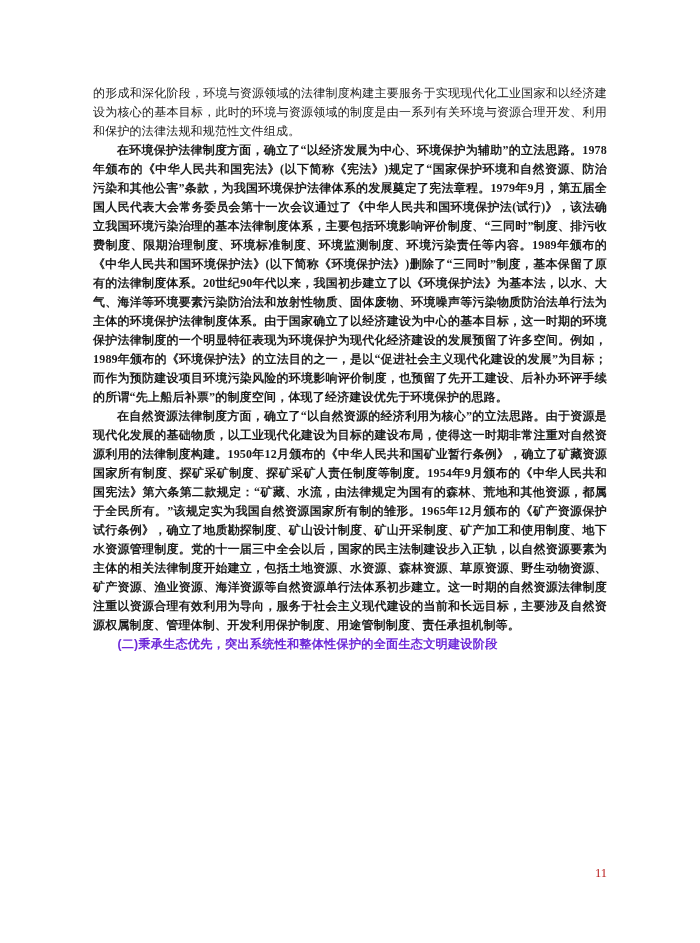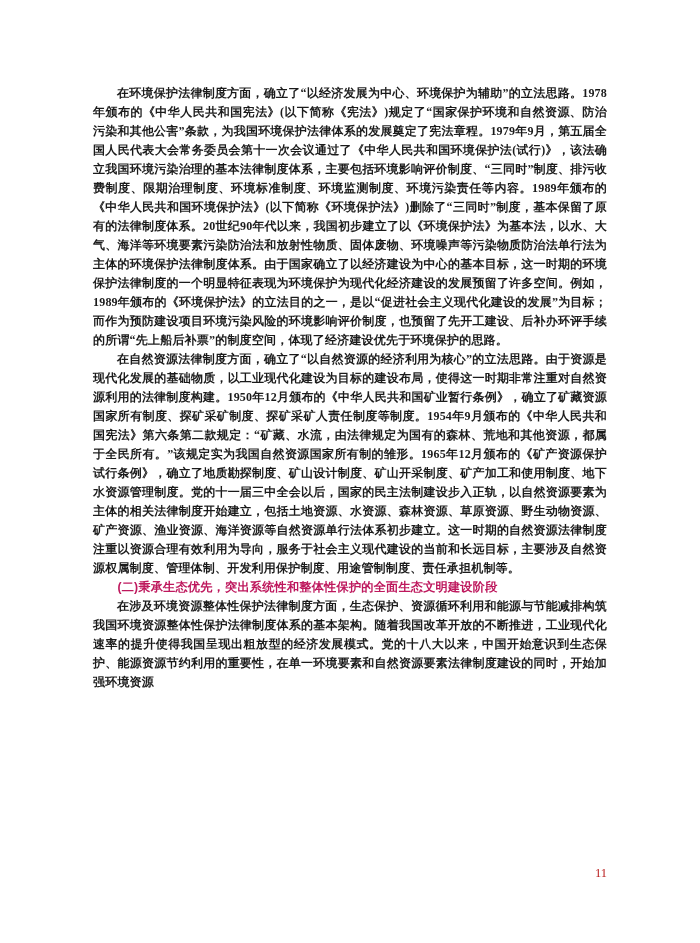--- a/index.html
+++ b/index.html
@@ -38,37 +38,37 @@
   }
   .heading {
     margin: 0;
     padding: 0;
     font-size: 12.2px;
     line-height: 19px;
     font-weight: 700;
     font-family: "Liberation Sans", "DejaVu Sans", sans-serif;
     text-indent: 2em;
     letter-spacing: 0.2px;
-    color: #be185d;
+    color: #6d28d9;
   }
   .page-number {
     position: absolute;
     left: 93px;
     top: 866px;
     width: 514px;
     text-align: right;
     font-size: 12.5px;
     line-height: 15px;
     color: #b91c1c;
   }
 </style>
 </head>
 <body>
 
 <div class="page">
   <div class="content">
+    <p class="para">的形成和深化阶段，环境与资源领域的法律制度构建主要服务于实现现代化工业国家和以经济建设为核心的基本目标，此时的环境与资源领域的制度是由一系列有关环境与资源合理开发、利用和保护的法律法规和规范性文件组成。</p>
     <p class="para indent">在环境保护法律制度方面，确立了“以经济发展为中心、环境保护为辅助”的立法思路。1978年颁布的《中华人民共和国宪法》(以下简称《宪法》)规定了“国家保护环境和自然资源、防治污染和其他公害”条款，为我国环境保护法律体系的发展奠定了宪法章程。1979年9月，第五届全国人民代表大会常务委员会第十一次会议通过了《中华人民共和国环境保护法(试行)》，该法确立我国环境污染治理的基本法律制度体系，主要包括环境影响评价制度、“三同时”制度、排污收费制度、限期治理制度、环境标准制度、环境监测制度、环境污染责任等内容。1989年颁布的《中华人民共和国环境保护法》(以下简称《环境保护法》)删除了“三同时”制度，基本保留了原有的法律制度体系。20世纪90年代以来，我国初步建立了以《环境保护法》为基本法，以水、大气、海洋等环境要素污染防治法和放射性物质、固体废物、环境噪声等污染物质防治法单行法为主体的环境保护法律制度体系。由于国家确立了以经济建设为中心的基本目标，这一时期的环境保护法律制度的一个明显特征表现为环境保护为现代化经济建设的发展预留了许多空间。例如，1989年颁布的《环境保护法》的立法目的之一，是以“促进社会主义现代化建设的发展”为目标；而作为预防建设项目环境污染风险的环境影响评价制度，也预留了先开工建设、后补办环评手续的所谓“先上船后补票”的制度空间，体现了经济建设优先于环境保护的思路。</p>
     <p class="para indent">在自然资源法律制度方面，确立了“以自然资源的经济利用为核心”的立法思路。由于资源是现代化发展的基础物质，以工业现代化建设为目标的建设布局，使得这一时期非常注重对自然资源利用的法律制度构建。1950年12月颁布的《中华人民共和国矿业暂行条例》，确立了矿藏资源国家所有制度、探矿采矿制度、探矿采矿人责任制度等制度。1954年9月颁布的《中华人民共和国宪法》第六条第二款规定：“矿藏、水流，由法律规定为国有的森林、荒地和其他资源，都属于全民所有。”该规定实为我国自然资源国家所有制的雏形。1965年12月颁布的《矿产资源保护试行条例》，确立了地质勘探制度、矿山设计制度、矿山开采制度、矿产加工和使用制度、地下水资源管理制度。党的十一届三中全会以后，国家的民主法制建设步入正轨，以自然资源要素为主体的相关法律制度开始建立，包括土地资源、水资源、森林资源、草原资源、野生动物资源、矿产资源、渔业资源、海洋资源等自然资源单行法体系初步建立。这一时期的自然资源法律制度注重以资源合理有效利用为导向，服务于社会主义现代建设的当前和长远目标，主要涉及自然资源权属制度、管理体制、开发利用保护制度、用途管制制度、责任承担机制等。</p>
     <h3 class="heading">(二)秉承生态优先，突出系统性和整体性保护的全面生态文明建设阶段</h3>
-    <p class="para indent">在涉及环境资源整体性保护法律制度方面，生态保护、资源循环利用和能源与节能减排构筑我国环境资源整体性保护法律制度体系的基本架构。随着我国改革开放的不断推进，工业现代化速率的提升使得我国呈现出粗放型的经济发展模式。党的十八大以来，中国开始意识到生态保护、能源资源节约利用的重要性，在单一环境要素和自然资源要素法律制度建设的同时，开始加强环境资源</p>
   </div>
   <div class="page-number">11</div>
 </div>
 
 </body></html>

